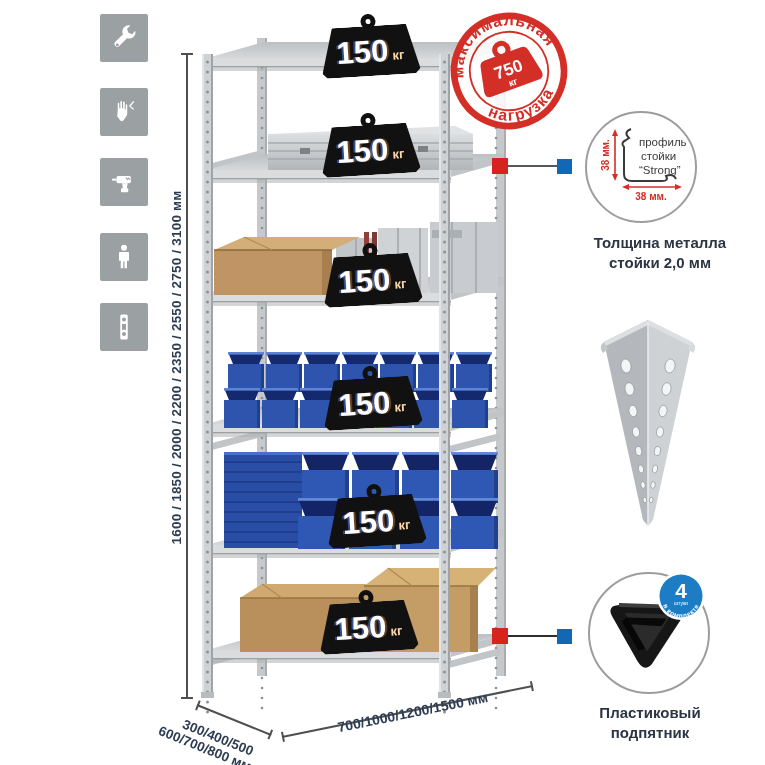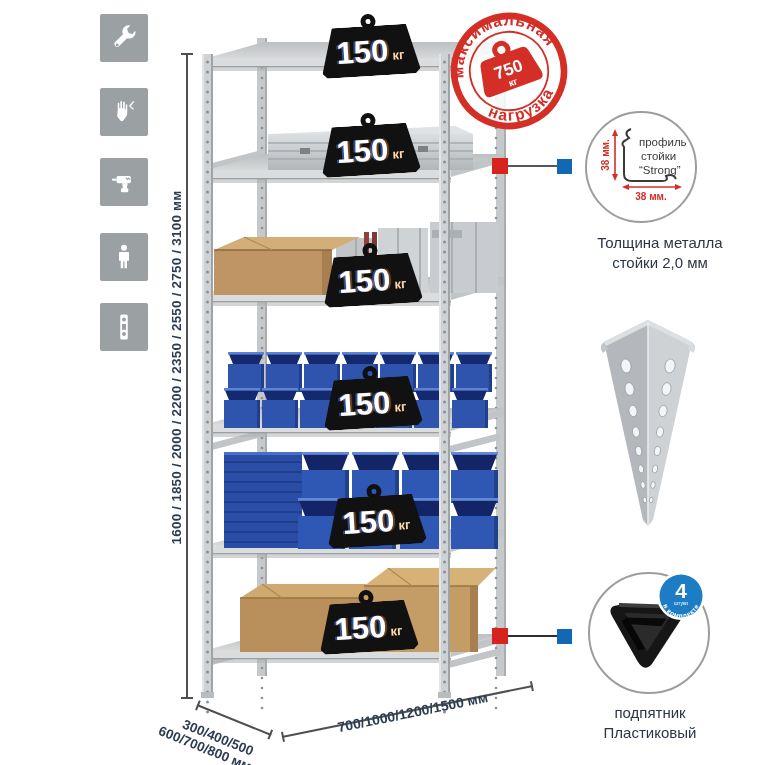--- a/index.html
+++ b/index.html
@@ -33,21 +33,21 @@
   
   .stamp{position:absolute;left:448px;top:10px;width:122px;height:122px;transform:rotate(-20deg);}
 
   
   .sq{position:absolute;width:16px;height:16px;}
   .hline{position:absolute;height:2px;background:#55585b;}
 
   
   .circle{position:absolute;border:2px solid #9b9da0;border-radius:50%;background:#fff;}
 
-  .caption{position:absolute;text-align:center;font-size:15px;font-weight:normal;color:#2c3544;line-height:1.3;}
+  .caption{position:absolute;text-align:center;font-size:15px;font-weight:bold;color:#2c3544;line-height:1.3;}
 
   
   .dimline{position:absolute;height:2px;background:#4d4f52;transform-origin:left center;}
   .dimline:before,.dimline:after{content:"";position:absolute;top:-4px;width:2px;height:10px;background:#4d4f52;}
   .dimline:before{left:0;} .dimline:after{right:0;}
   .dimtext{position:absolute;font-size:13.5px;font-weight:bold;color:#2c3c52;transform-origin:left center;white-space:nowrap;}
 
   svg{display:block;font-family:"Liberation Sans",sans-serif;}
 </style>
 </head>
@@ -443,22 +443,22 @@
       <circle cx="25" cy="25" r="24" fill="#fff"></circle>
       <circle cx="25" cy="25" r="21.5" fill="#1d7dc4"></circle>
       <text x="25" y="27" text-anchor="middle" font-size="21" font-weight="bold" fill="#fff">4</text>
       <text x="25" y="33.5" text-anchor="middle" font-size="5" fill="#fff">штуки</text>
       <text font-size="6.6" font-weight="bold" fill="#fff" letter-spacing=".6">
         <textPath href="#arcK" startOffset="50%" text-anchor="middle">в комплекте</textPath>
       </text>
     </svg>
   </div>
   <div class="caption" style="left:585px;top:703px;width:130px;">
+    <div>Пластиковый</div>
     <div>подпятник</div>
-    <div>Пластиковый</div>
   </div>
 
   <div class="dimline" style="left:197px;top:704px;width:80px;transform:rotate(22deg);"></div>
   <div class="dimtext" style="left:162px;top:708px;transform:rotate(22deg);text-align:center;">
     <div style="padding-left:16px;">300/400/500</div>
     <div>600/700/800 мм</div>
   </div>
 
   <div class="dimline" style="left:282px;top:736px;width:256px;transform:rotate(-11.5deg);"></div>
   <div class="dimtext" style="left:300px;top:727px;width:230px;text-align:center;font-size:14px;transform:rotate(-11.5deg);">700/1000/1200/1500 мм</div>

